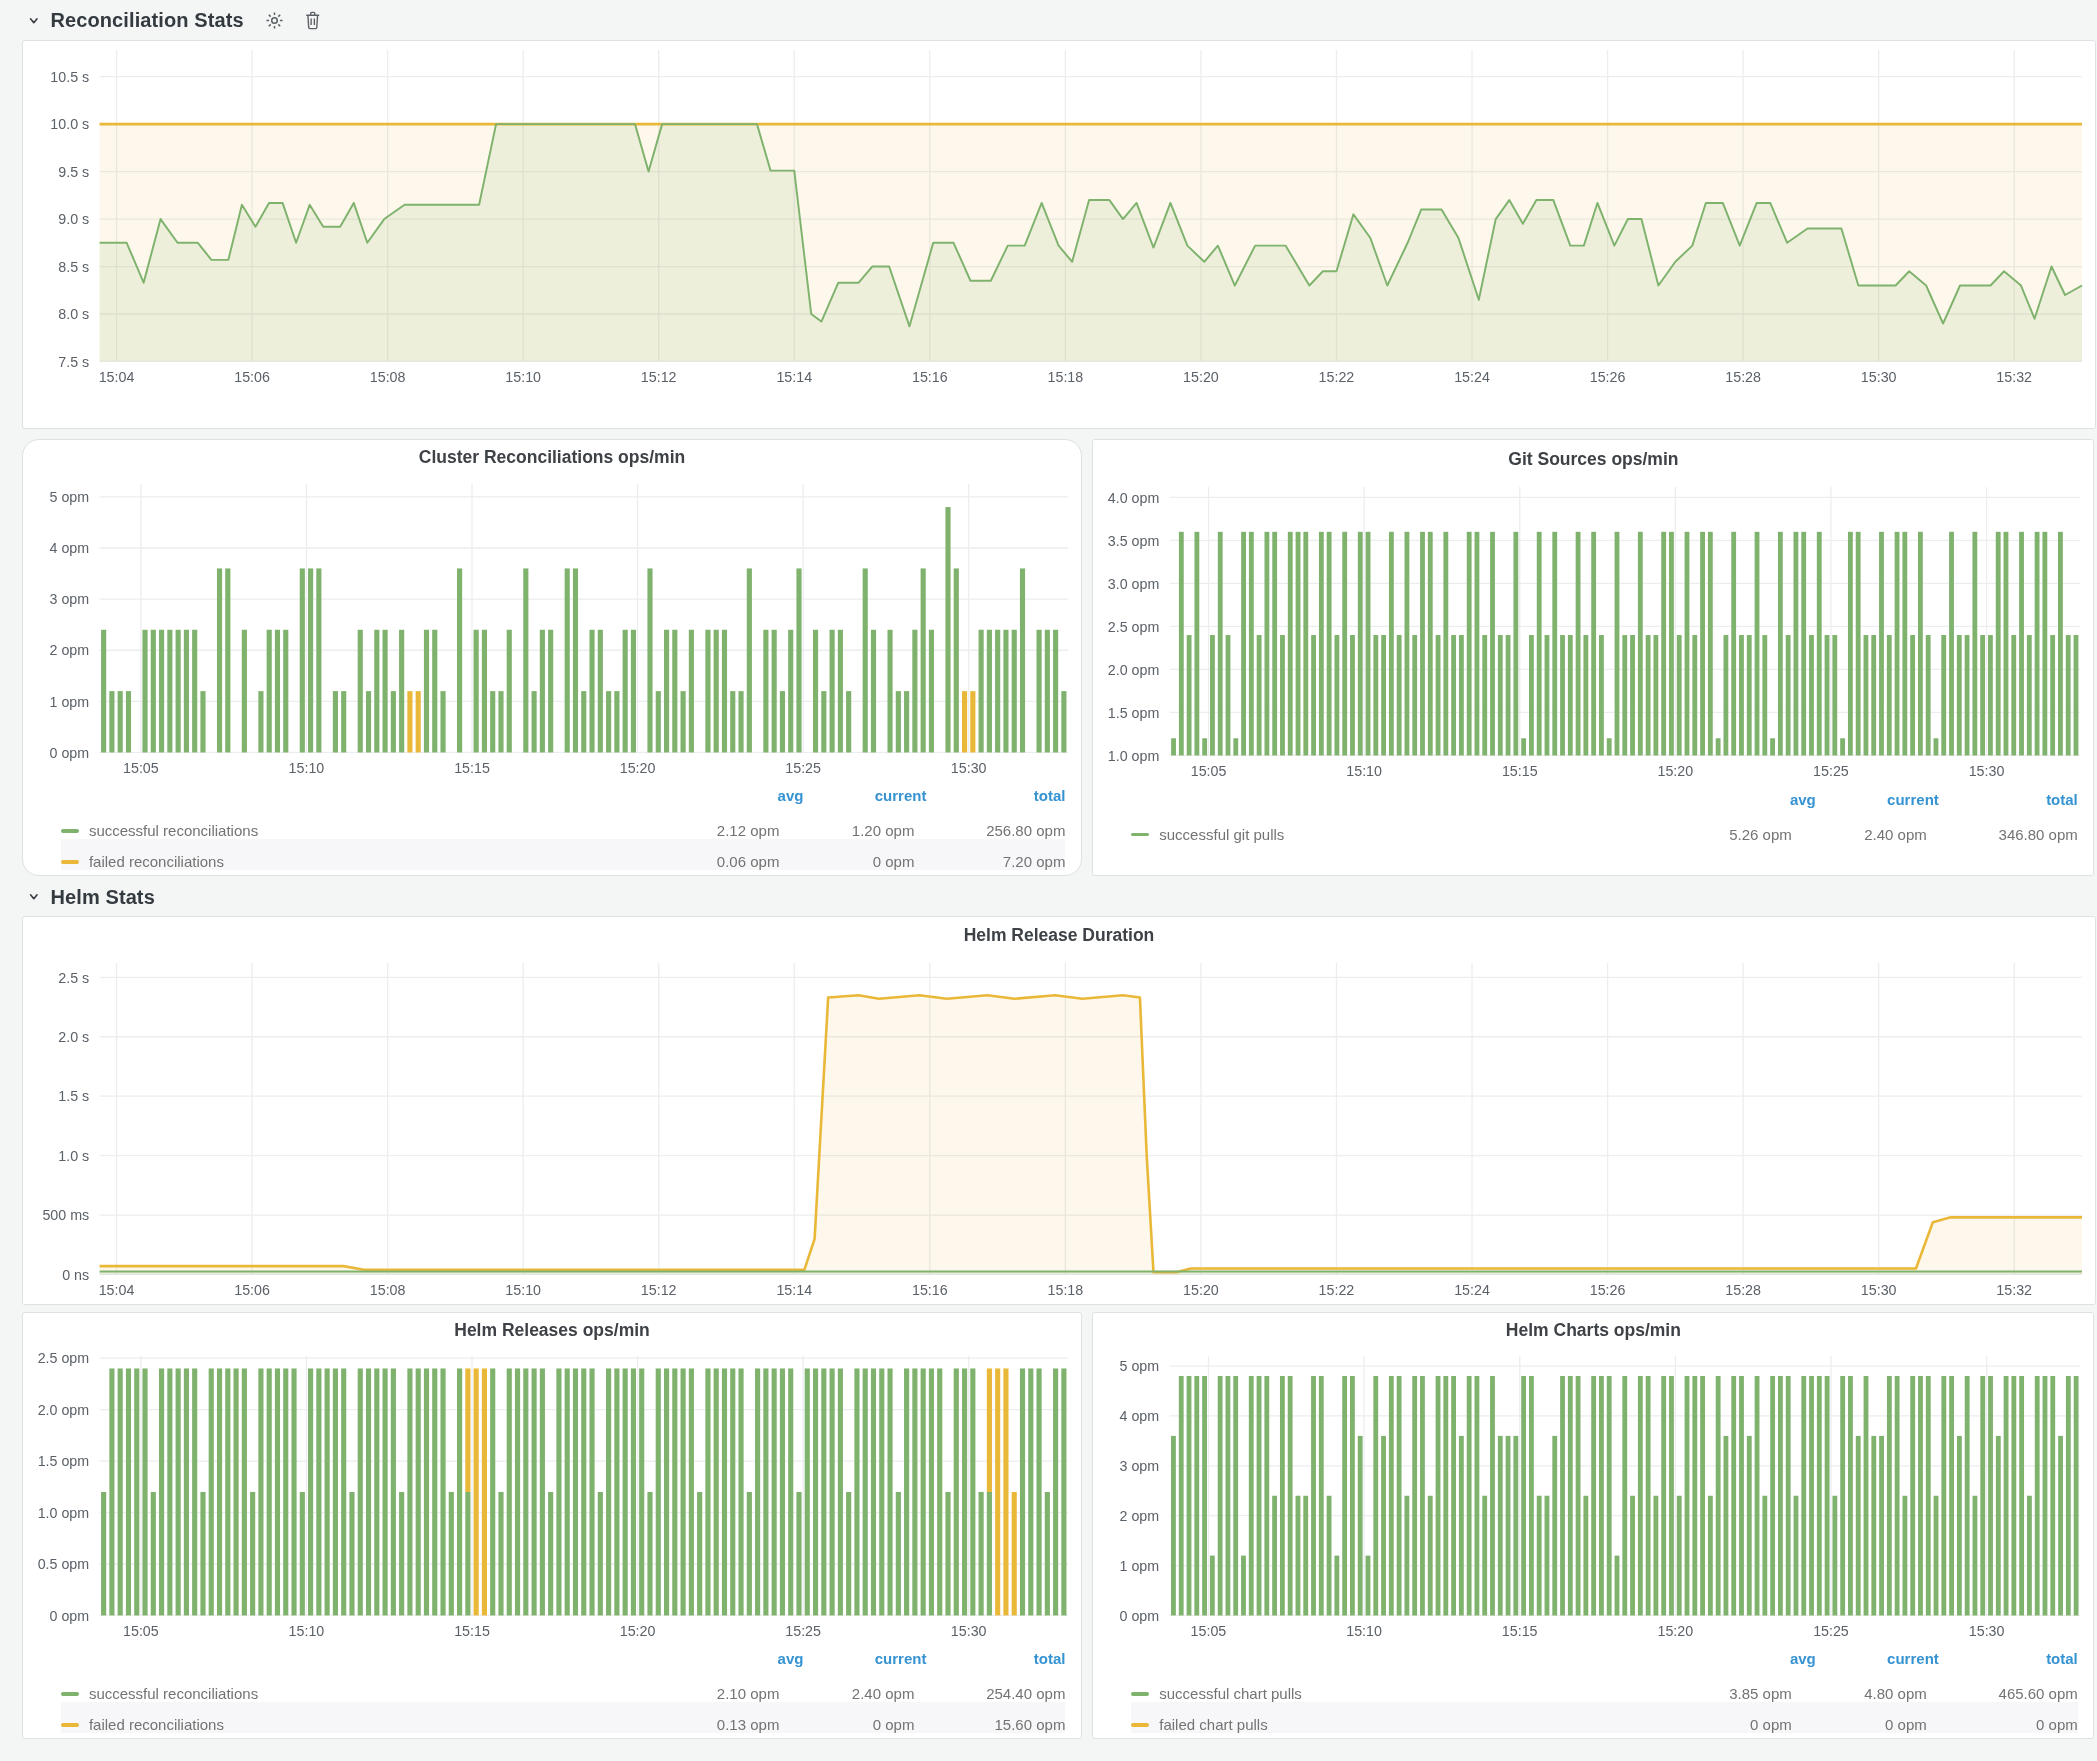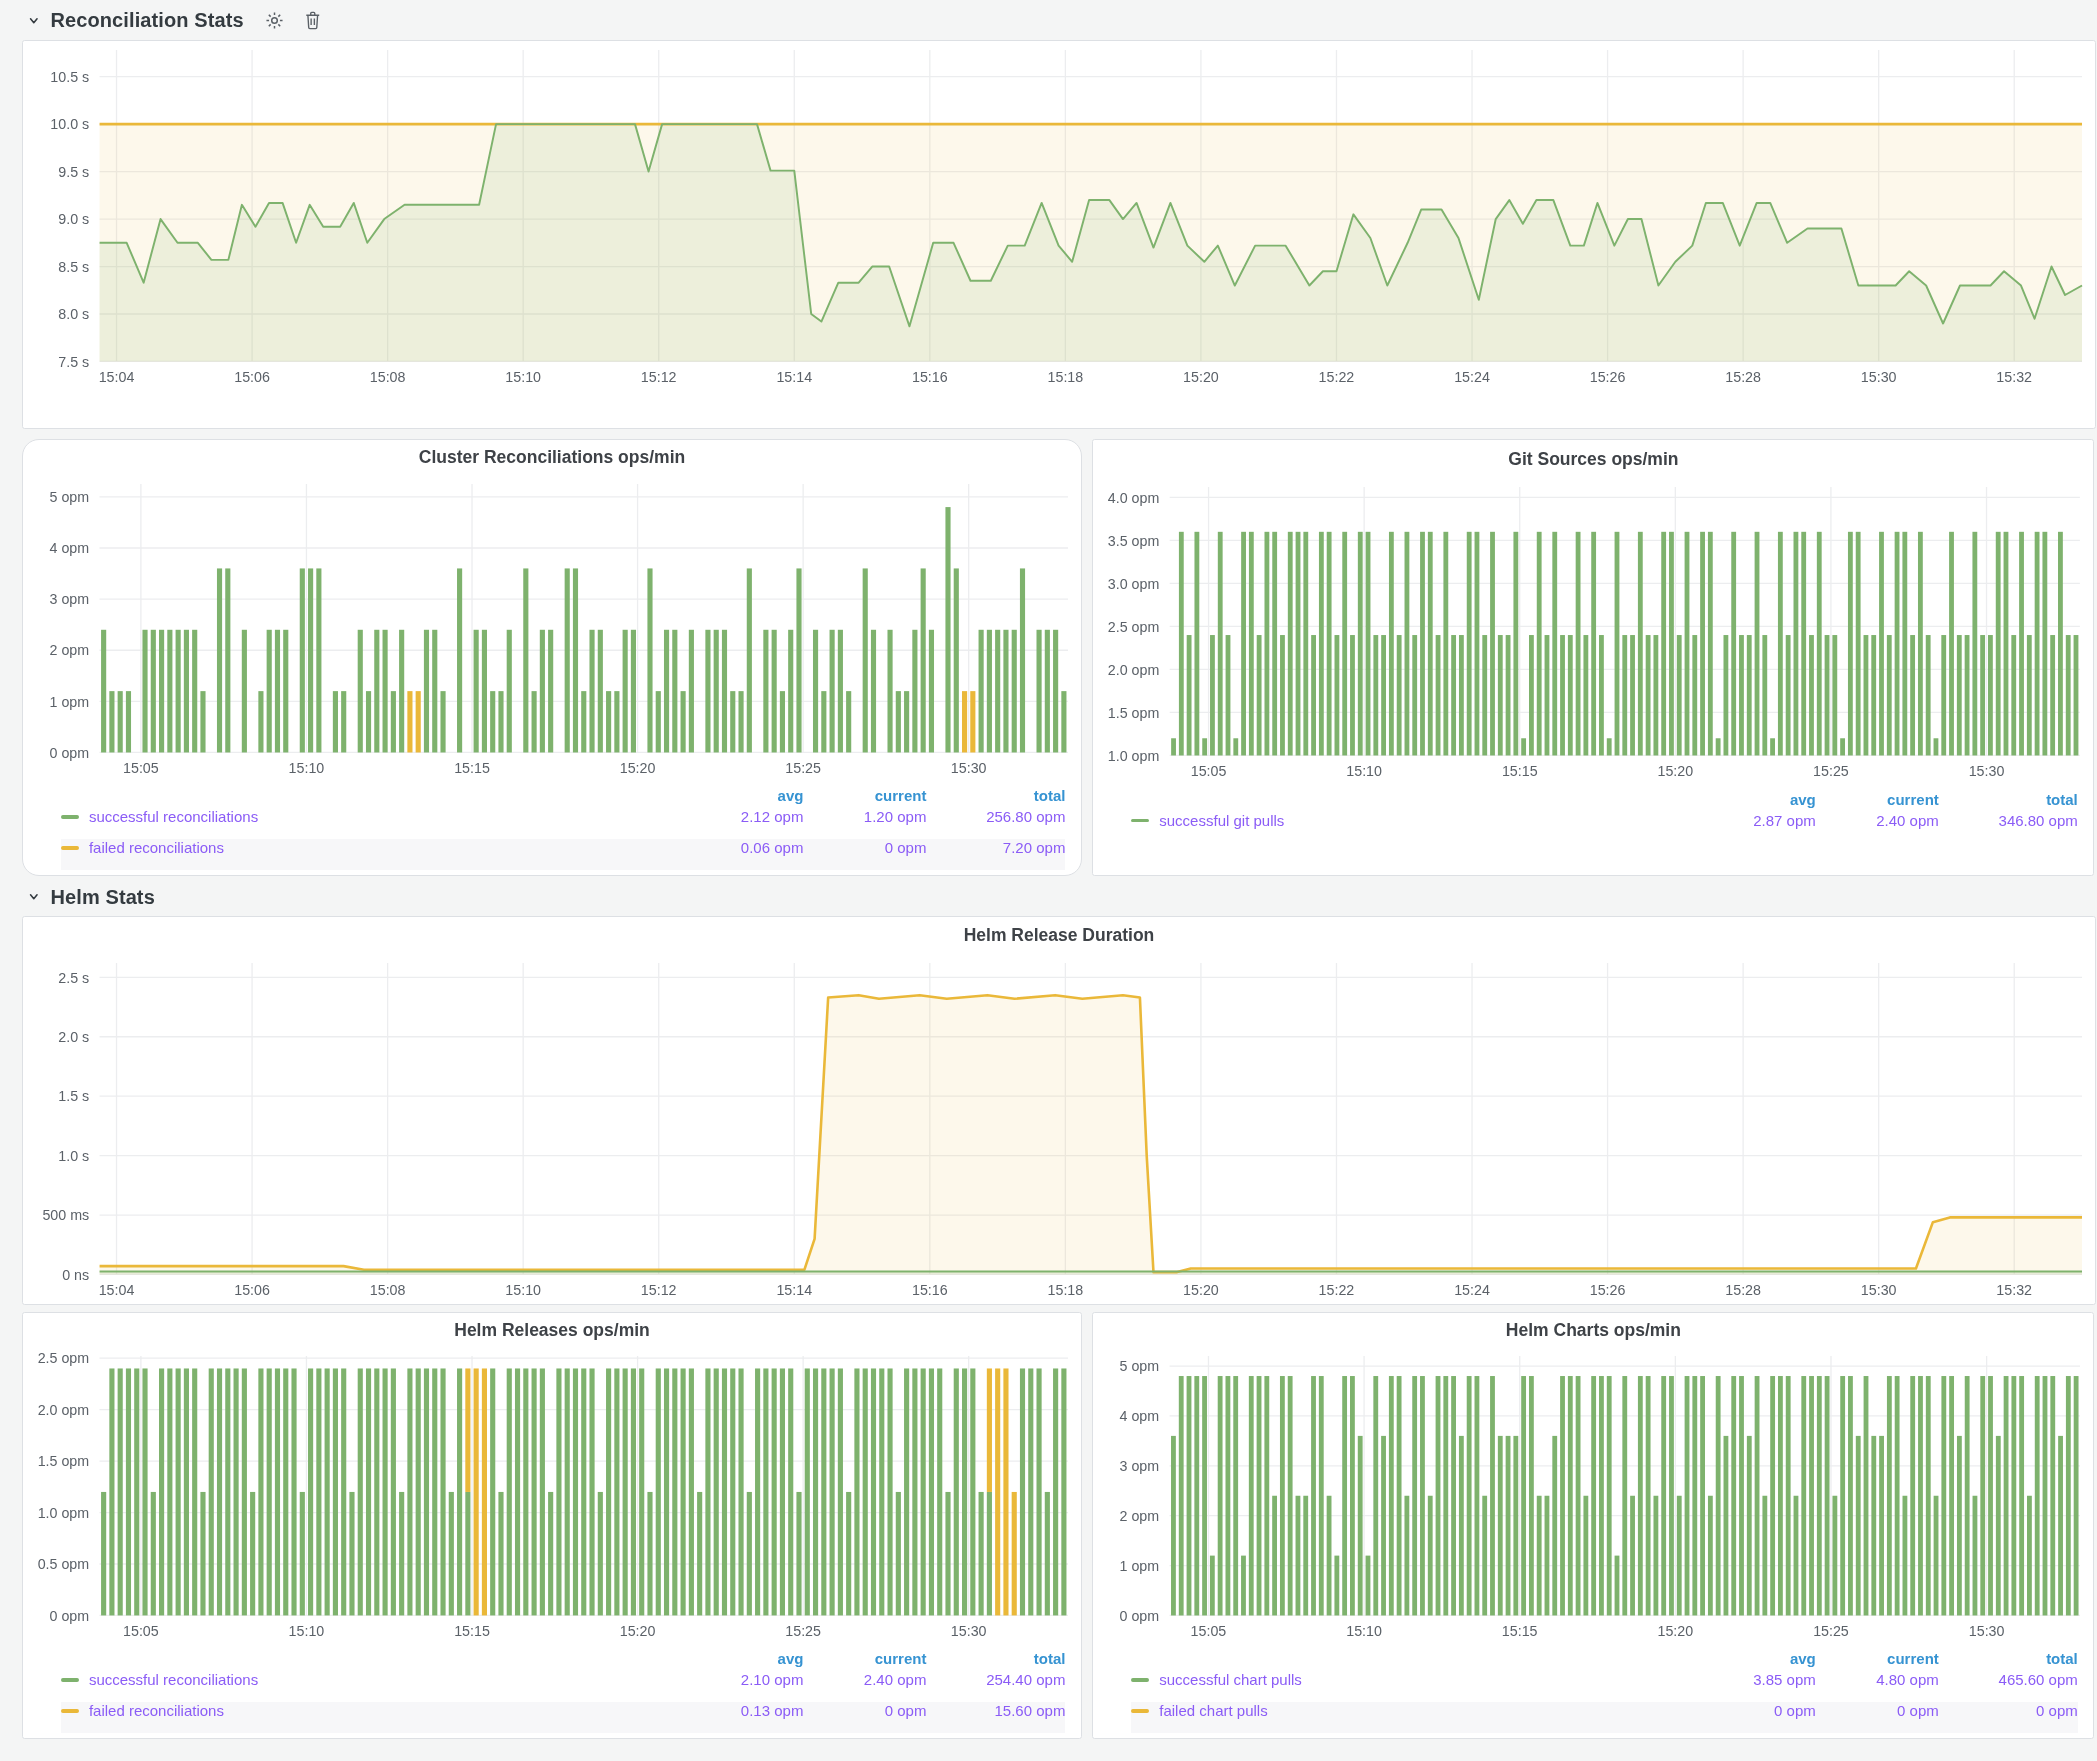--- a/index.html
+++ b/index.html
@@ -39,21 +39,21 @@
   .row4 .panel-left { width:1061px; height:427px; }
   .row4 .panel-right { width:1003px; height:427px; }
   .row4 .chart { height:297px; }
   svg text { font-family:"Liberation Sans", sans-serif; }
   .legend { padding:2.6px 15.6px 5.2px 38px; }
   .legend-grid { display:flex; flex-direction:column; }
   .legend-hrow {
     display:flex; align-items:center; height:25px; font-size:15px; font-weight:bold;
   }
   .legend-row {
-    display:flex; align-items:flex-start; height:31px; font-size:15px; color:#8b5cf6;
+    display:flex; align-items:flex-end; height:31px; font-size:15px; color:#737373;gap:12px;
   }
   .legend-row.zebra { background:#F7F7F9; }
   .lg-name { flex:1; display:flex; align-items:center; gap:10.4px; cursor:pointer; }
   .lg-dash { width:17.5px; height:3.9px; border-radius:1.9px; flex:none; }
   .lg-col { width:123px; text-align:right; }
   .lg-col.total { width:139px; }
   .lg-head { color:#3693D2; cursor:pointer; }
 </style>
 </head>
 <body>
@@ -444,21 +444,21 @@
               <div class="lg-name"></div>
               <div class="lg-col lg-head">avg</div>
               <div class="lg-col lg-head">current</div>
               <div class="lg-col lg-head total">total</div>
             </div>
             <div class="legend-row">
               <div class="lg-name">
                 <span class="lg-dash" style="background: rgb(126, 178, 109);"></span>
                 <span>successful git pulls</span>
               </div>
-              <div class="lg-col">2.87 opm</div>
+              <div class="lg-col">5.26 opm</div>
               <div class="lg-col">2.40 opm</div>
               <div class="lg-col total">346.80 opm</div>
             </div>
           </div>
         </div>
     </div>
   </div>
 
   <div class="section-header">
     <svg width="15.6" height="15.6" viewBox="0 0 24 24">

